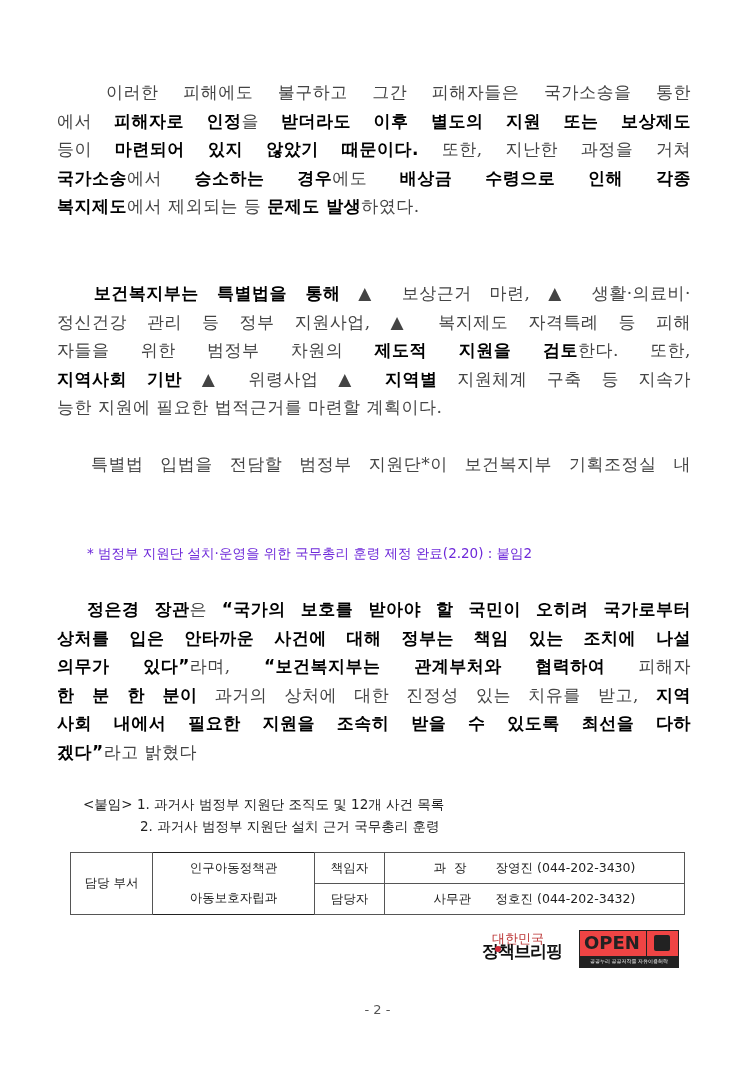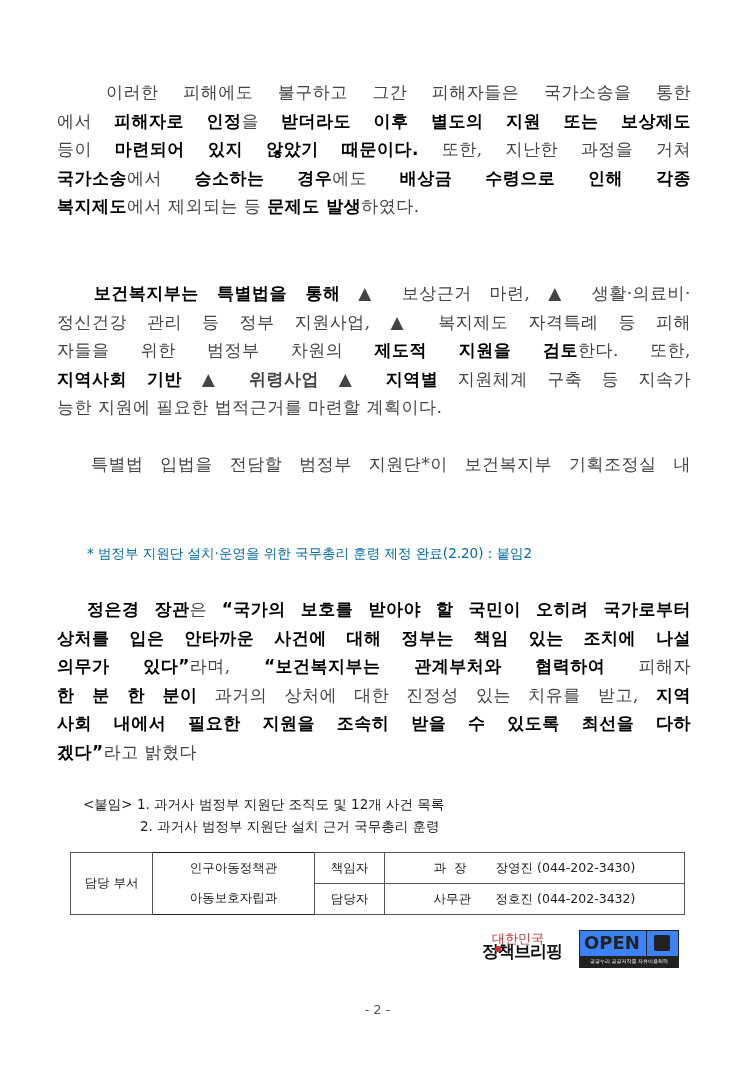--- a/index.html
+++ b/index.html
@@ -16,21 +16,21 @@
     color: #333;
     letter-spacing: 0.5px;
   }
   .para .ln { display: block; white-space: nowrap; text-align: justify; text-align-last: justify; }
   .para .ln.last { text-align-last: left; }
   .b { font-family: "DejaVu Sans", "Liberation Sans", sans-serif; font-weight: bold; color: #000; }
   .n { font-family: "DejaVu Serif", "Liberation Serif", serif; font-weight: normal; color: #444; }
   .note {
     position: absolute; left: 87px; top: 545px;
     font-family: "DejaVu Sans", "Liberation Sans", sans-serif;
-    font-size: 13.5px; color: #0369a1; white-space: nowrap;
+    font-size: 13.5px; color: #6d28d9; white-space: nowrap;
   }
   .attach {
     position: absolute; left: 83px; top: 793px;
     font-family: "DejaVu Sans", "Liberation Sans", sans-serif;
     font-size: 13.5px; color: #222; line-height: 22px;
   }
   .attach .row { white-space: nowrap; }
   .attach .row2 { padding-left: 57px; }
   table.contact {
     position: absolute; left: 70px; top: 852px; width: 615px; height: 61px;
@@ -45,21 +45,21 @@
   .cval .role { display: inline-block; width: 62px; }
   .logos { position: absolute; left: 482px; top: 928px; width: 200px; height: 40px; }
   .brief {
     position: absolute; left: 0; top: 0; width: 85px; height: 40px;
   }
   .brief .small { position: absolute; left: 10px; top: 2px; font-size: 13px; color: #b33; font-family: "DejaVu Sans", sans-serif; }
   .brief .big { position: absolute; left: 0; top: 12px; font-size: 17px; font-weight: bold; color: #111; font-family: "DejaVu Sans", sans-serif; letter-spacing: -1px; }
   .brief .dot { position: absolute; left: 13px; top: 18px; width: 6px; height: 6px; border-radius: 50%; background: #d12a3a; }
   .openbox {
     position: absolute; left: 97px; top: 2px; width: 100px; height: 38px;
-    border: 1.5px solid #222; box-sizing: border-box; background: #3b82f6;
+    border: 1.5px solid #222; box-sizing: border-box; background: #ef4444;
   }
   .openbox .otext { position: absolute; left: 4px; top: 1px; font-size: 18px; font-weight: bold; color: #222; font-family: "DejaVu Sans", sans-serif; letter-spacing: 0px; }
   .openbox .odiv { position: absolute; left: 66px; top: 0; width: 1px; height: 26px; background: #222; }
   .openbox .person { position: absolute; left: 74px; top: 4px; width: 16px; height: 16px; background: #222; border-radius: 2px; }
   .openbox .bar { position: absolute; left: 0; bottom: 0; width: 100%; height: 11px; background: #222; color: #fff; font-size: 5px; line-height: 11px; text-align: center; font-family: "DejaVu Sans", sans-serif; overflow: hidden; white-space: nowrap; }
   .pagenum {
     position: absolute; left: 0; width: 755px; top: 1002px; text-align: center;
     font-family: "DejaVu Sans", "Liberation Sans", sans-serif; font-size: 13px; color: #555;
   }
 </style>
@@ -72,21 +72,21 @@
       <span class="ln"><span class="n" style="white-space: pre;">  이러한 피해에도 불구하고 그간 피해자들은 국가소송을 통한</span></span>
       <span class="ln"><span class="n" style="white-space: pre;">에서 </span><span class="b" style="white-space: pre;">피해자로 인정</span><span class="n" style="white-space: pre;">을 </span><span class="b" style="white-space: pre;">받더라도 이후 별도의 지원 또는 보상제도</span></span>
       <span class="ln"><span class="n" style="white-space: pre;">등이 </span><span class="b" style="white-space: pre;">마련되어 있지 않았기 때문이다.</span><span class="n" style="white-space: pre;"> 또한, 지난한 과정을 거쳐</span></span>
       <span class="ln"><span class="b" style="white-space: pre;">국가소송</span><span class="n" style="white-space: pre;">에서 </span><span class="b" style="white-space: pre;">승소하는 경우</span><span class="n" style="white-space: pre;">에도 </span><span class="b" style="white-space: pre;">배상금 수령으로 인해 각종</span></span>
       <span class="ln last"><span class="b" style="white-space: pre;">복지제도</span><span class="n" style="white-space: pre;">에서 제외되는 등 </span><span class="b" style="white-space: pre;">문제도 발생</span><span class="n" style="white-space: pre;">하였다.</span></span>
     </div>
   <div class="para" id="p2" style="top:279px;">
       <span class="ln"><span class="b" style="white-space: pre;">  보건복지부는 특별법을 통해</span><span class="n" style="white-space: pre;"> ▲ 보상근거 마련, ▲ 생활·의료비·</span></span>
       <span class="ln"><span class="n" style="white-space: pre;">정신건강 관리 등 정부 지원사업, ▲ 복지제도 자격특례 등 피해</span></span>
       <span class="ln"><span class="n" style="white-space: pre;">자들을 위한 범정부 차원의 </span><span class="b" style="white-space: pre;">제도적 지원을 검토</span><span class="n" style="white-space: pre;">한다. 또한,</span></span>
-      <span class="ln"><span class="b" style="white-space: pre;">지역사회 기반</span><span class="n" style="white-space: pre; font-weight: bold;"> ▲ 위령사업 ▲ </span><span class="b" style="white-space: pre;">지역별</span><span class="n" style="white-space: pre;"> 지원체계 구축 등 지속가</span></span>
+      <span class="ln"><span class="b" style="white-space: pre;">지역사회 기반</span><span class="n" style="white-space: pre;"> ▲ 위령사업 ▲ </span><span class="b" style="white-space: pre;">지역별</span><span class="n" style="white-space: pre;"> 지원체계 구축 등 지속가</span></span>
       <span class="ln last"><span class="n" style="white-space: pre;">능한 지원에 필요한 법적근거를 마련할 계획이다.</span></span>
     </div>
   <div class="para" id="p3" style="top:450px;">
       <span class="ln"><span class="n" style="white-space: pre;">  특별법 입법을 전담할 범정부 지원단*이 보건복지부 기획조정실 내</span></span>
     </div>
 
   <div class="note">* 범정부 지원단 설치·운영을 위한 국무총리 훈령 제정 완료(2.20) : 붙임2</div>
 
   <div class="para" id="p4" style="top:595px;">
       <span class="ln"><span class="b" style="white-space: pre;">  정은경 장관</span><span class="n" style="white-space: pre;">은 </span><span class="b" style="white-space: pre;">“국가의 보호를 받아야 할 국민이 오히려 국가로부터</span></span>

